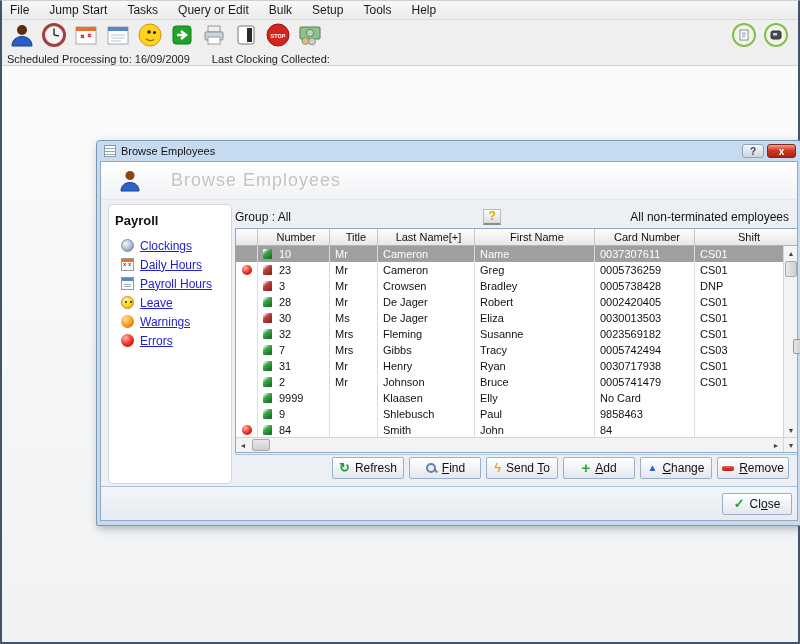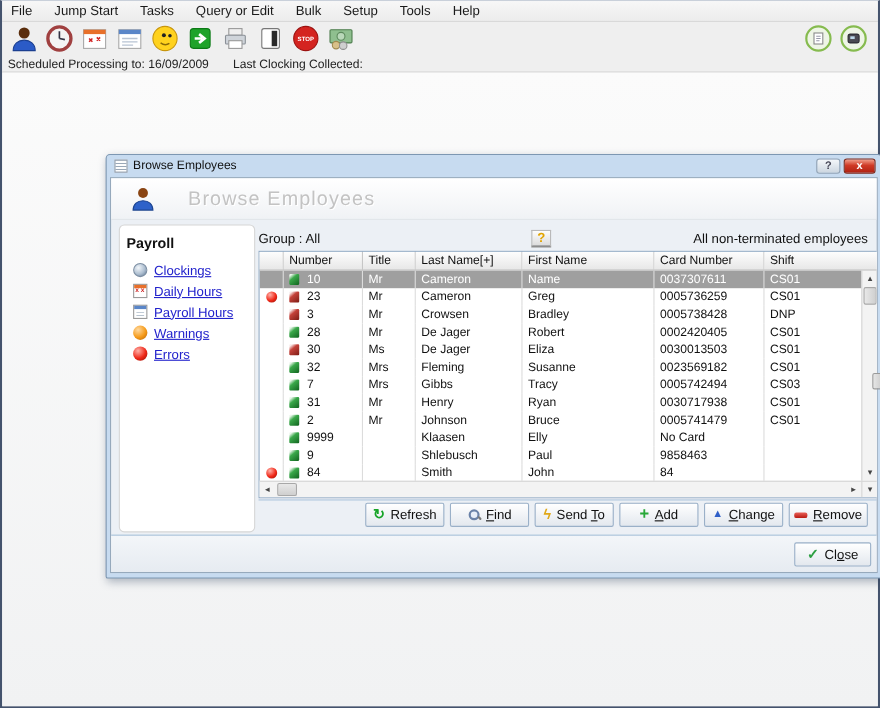--- a/index.html
+++ b/index.html
@@ -77,21 +77,21 @@
   
   .groupbar { position:absolute; left:134px; top:44px; right:8px; height:22px; display:flex; align-items:center; font-size:12px; color:#111;justify-content:space-between; }
   .group-label { width:128px; }
   .qmark { width:18px; height:16px; background:linear-gradient(#fdfdfd,#dcdcdc); border:1px solid #b9b9b9;
            border-bottom:2px solid #8d8d8d; color:#e2a400; font-weight:bold; font-size:12px; text-align:center;
            line-height:13px; margin-right:9px; cursor:pointer; }
 
   
   .grid { position:absolute; left:134px; top:66px; width:564px; height:225px; background:#fff;
           border:1px solid #8fa9c4; display:flex; flex-direction:column; }
-  .grid-head { display:flex; height:17px; flex:none; }
+  .grid-head { display:flex; height:17px; flex:none;text-align:center; }
   .hcell { background:linear-gradient(#fdfdfd,#e7e7e7); border-right:1px solid #c6c6c6; border-bottom:1px solid #b4b4b4;
            font-size:11px; color:#111; padding:2px 0 0 5px; overflow:hidden; white-space:nowrap; }
   .grid-body { flex:1; overflow:hidden; }
   .grow { display:flex; height:16px; align-items:center; cursor:default; }
   .cell { height:16px; line-height:15px; font-size:11px; color:#111; padding-left:5px; border-right:1px solid #dcdcdc;
           overflow:hidden; white-space:nowrap; display:flex; align-items:center; }
   .c-ind { width:22px; justify-content:center; padding-left:0; }
   .c-num { width:72px; }
   .c-title { width:48px; }
   .c-last { width:97px; }
@@ -293,20 +293,24 @@
             </div>
               <div class="sb-item">
               <span class="sicon icon-calendar-red"></span>
               <span class="sb-link">Daily Hours</span>
             </div>
               <div class="sb-item">
               <span class="sicon icon-calendar-blue"></span>
               <span class="sb-link">Payroll Hours</span>
             </div>
               <div class="sb-item">
+              <span class="sicon icon-smiley"></span>
+              <span class="sb-link">Leave</span>
+            </div>
+              <div class="sb-item">
               <span class="sicon icon-orange-ball"></span>
               <span class="sb-link">Warnings</span>
             </div>
               <div class="sb-item">
               <span class="sicon icon-red-ball"></span>
               <span class="sb-link">Errors</span>
             </div>
             </div>
         </div>
 

